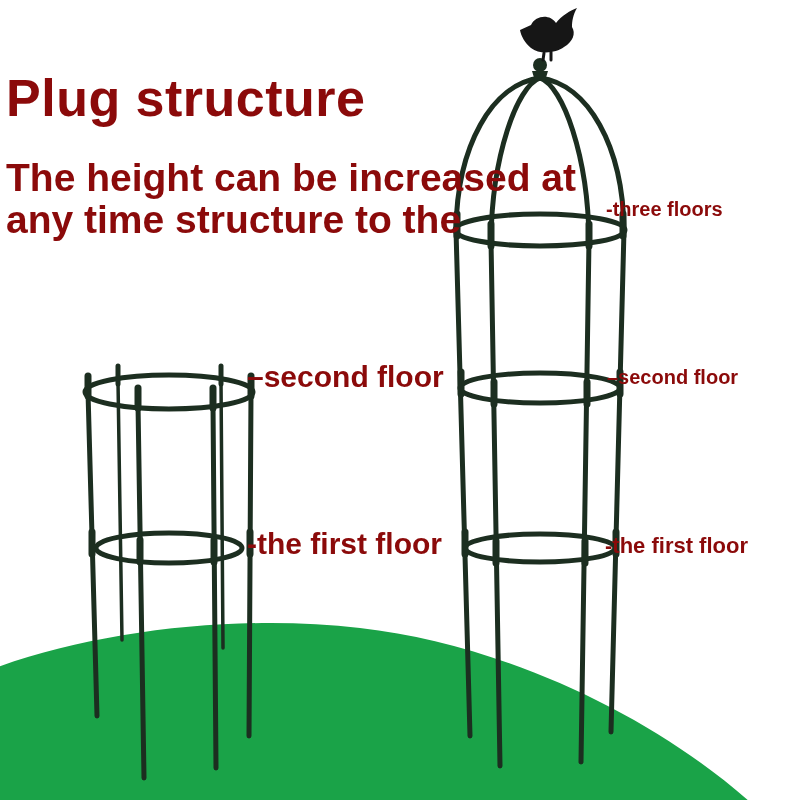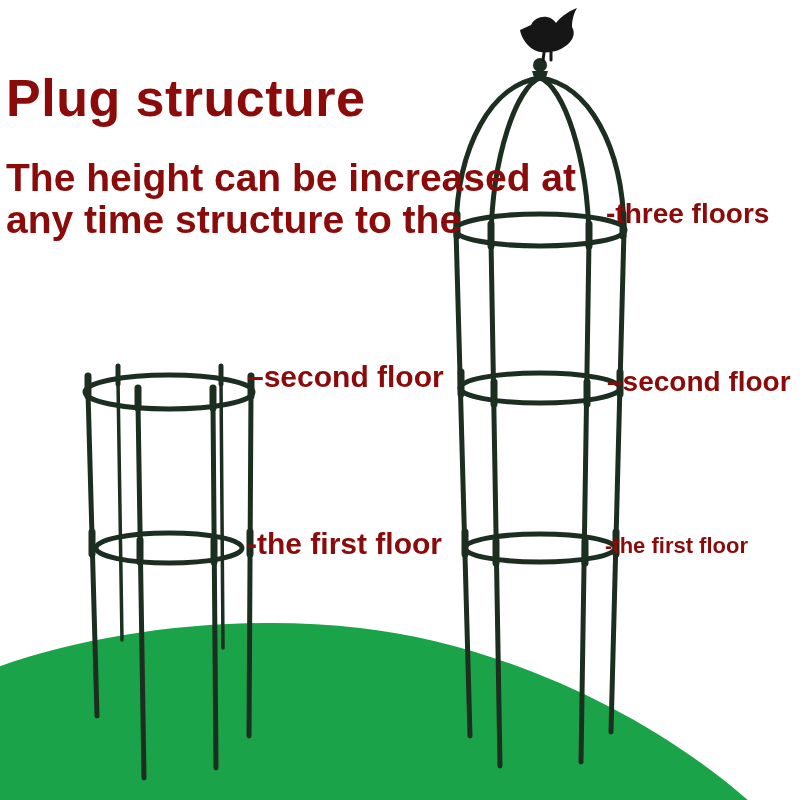--- a/index.html
+++ b/index.html
@@ -18,21 +18,21 @@
     height: 800px;
     overflow: hidden;
     background: var(--background);
   }
   .canvas > svg { position: absolute; left: 0; top: 0; }
   .txt { position: absolute; color: var(--accent-red); white-space: nowrap; }
   .title { left: 6px; top: 68px; font-size: 52px; font-weight: 700; letter-spacing: 0.5px; }
   .desc { left: 6px; top: 122px; font-size: 39px; font-weight: 700; line-height: 42px; margin-top: 35px; }
   .desc span { display: block; }
   .lbl-left { font-size: 30px; font-weight: 700; }
-  .lbl-right { font-size: 28px; font-weight: 600; }
+  .lbl-right { font-size: 20px; font-weight: 600; }
   .pos-l2 { left: 247px; top: 360px; }
   .pos-l1 { left: 247px; top: 527px; }
   .pos-r3 { left: 606px; top: 198px; }
   .pos-r2 { left: 607px; top: 366px; }
   .pos-r1 { left: 605px; top: 533px; font-size: 22px; }
   .ground { fill: var(--ground-green); stroke: none; }
   .frame line, .frame path, .frame ellipse {
     stroke: var(--frame-dark);
     stroke-width: 5;
     fill: none;

